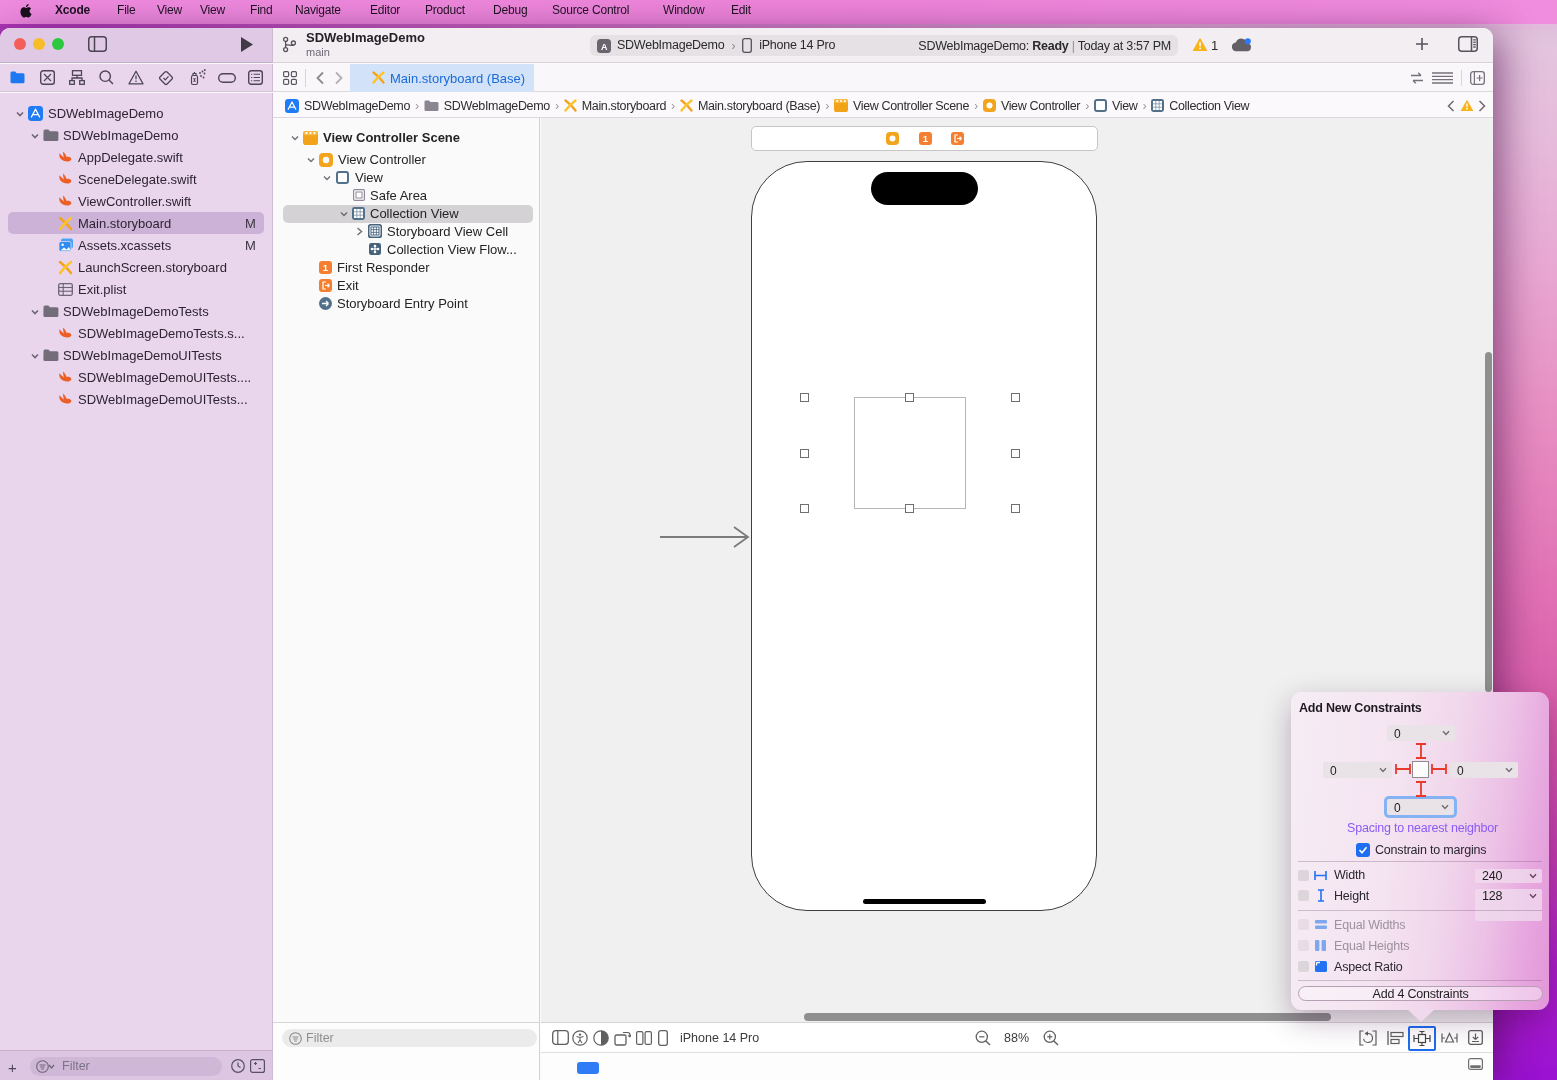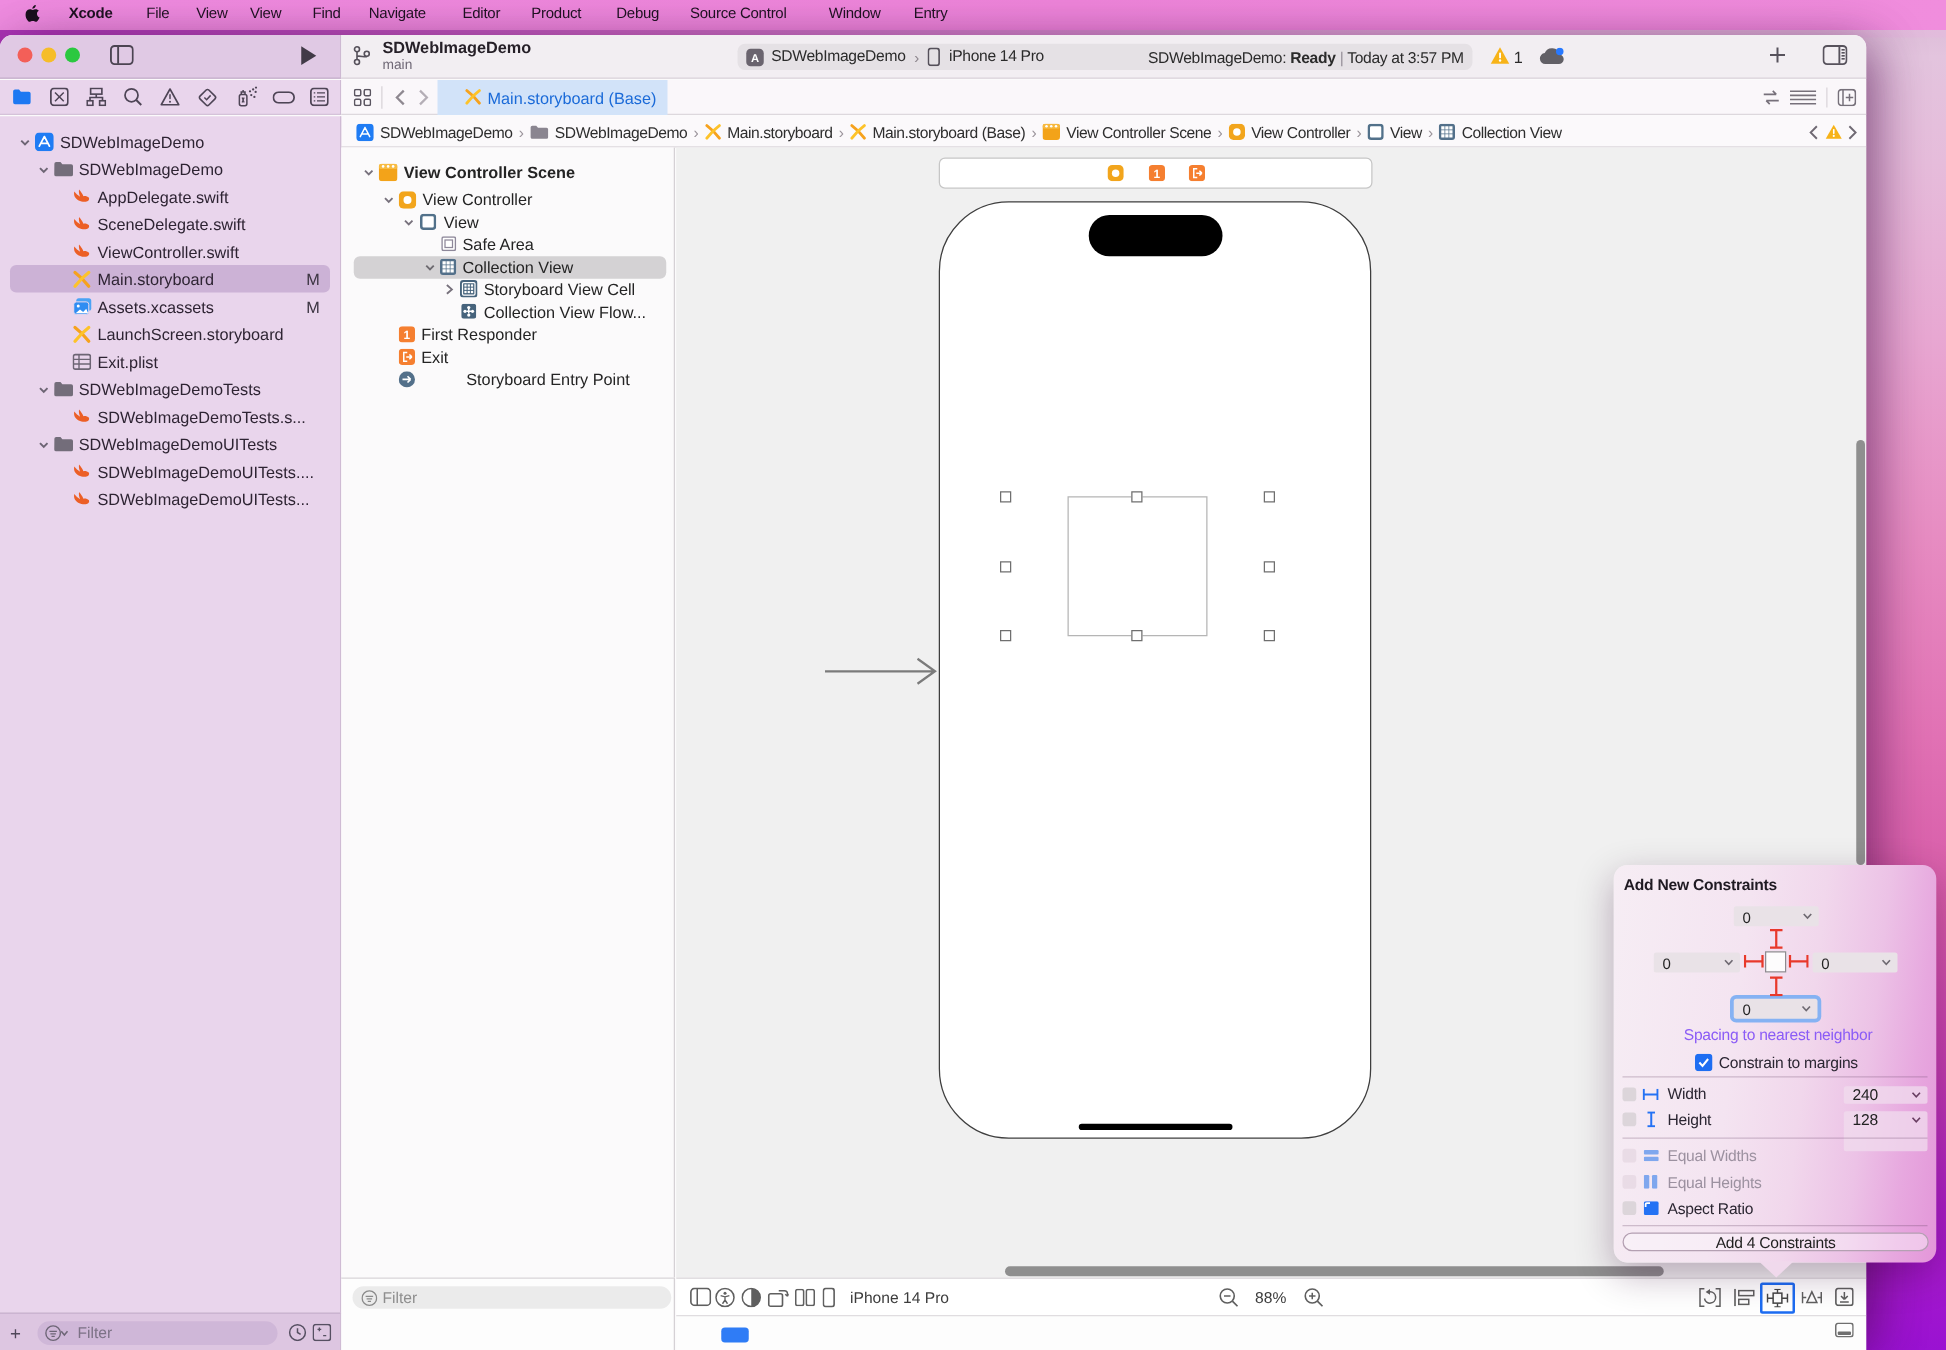--- a/index.html
+++ b/index.html
@@ -28,21 +28,21 @@
   <div class="ab" style="left:117px;top:3px;">File</div>
   <div class="ab" style="left:157px;top:3px;">View</div>
   <div class="ab" style="left:200px;top:3px;">View</div>
   <div class="ab" style="left:250px;top:3px;">Find</div>
   <div class="ab" style="left:295px;top:3px;">Navigate</div>
   <div class="ab" style="left:370px;top:3px;">Editor</div>
   <div class="ab" style="left:425px;top:3px;">Product</div>
   <div class="ab" style="left:493px;top:3px;">Debug</div>
   <div class="ab" style="left:552px;top:3px;">Source Control</div>
   <div class="ab" style="left:663px;top:3px;">Window</div>
-  <div class="ab" style="left:731px;top:3px;">Entry</div>
+  <div class="ab" style="left:731px;top:3px;">Edit</div>
 </div>
 
 <div class="ab" id="window" style="left:0;top:28px;width:1493px;height:1052px;border-radius:10px 10px 0 0;overflow:hidden;background:#fbfafb;box-shadow:0 10px 40px rgba(60,0,60,0.4), 18px 0 38px -8px rgba(90,20,90,0.35);">
 
   <div class="ab" id="tb-left" style="left:0;top:0;width:273px;height:35px;background:#e0c9e4;border-bottom:1px solid #c3aec9;border-right:1px solid #cdb9d2;"></div>
   <div class="ab" id="tb-right" style="left:273px;top:0;width:1220px;height:35px;background:#f2eef2;border-bottom:1px solid #d9d2d9;"></div>
 
   <div class="ab" style="left:14px;top:10px;width:12px;height:12px;border-radius:50%;background:#f35f58;"></div>
   <div class="ab" style="left:33px;top:10px;width:12px;height:12px;border-radius:50%;background:#f6bd29;"></div>
   <div class="ab" style="left:52px;top:10px;width:12px;height:12px;border-radius:50%;background:#2bc840;"></div>
@@ -594,21 +594,21 @@
           <path d="M6.8 3 H4 V10 H6.8 M6 6.5 H10.5 M10.5 6.5 L8.5 4.6 M10.5 6.5 L8.5 8.4" fill="none" stroke="#fff" stroke-width="1.2"></path>
         </svg>
       </div>
     <div class="ab" style="left:337px;top:250px;line-height:16px;">Exit</div>
     <div class="ab" style="left:319px;top:269px;">
         <svg width="13" height="13" viewBox="0 0 13 13">
           <circle cx="6.5" cy="6.5" r="6.5" fill="#53708a"></circle>
           <path d="M3 6.5 H9.5 M9.5 6.5 L7 4 M9.5 6.5 L7 9" fill="none" stroke="#fff" stroke-width="1.3"></path>
         </svg>
       </div>
-    <div class="ab" style="left:337px;top:268px;line-height:16px;margin-left:36px;">Storyboard Entry Point</div>
+    <div class="ab" style="left:337px;top:268px;line-height:16px;">Storyboard Entry Point</div>
   </div>
 
   <div class="ab" id="canvas" style="left:541px;top:90px;width:952px;height:904px;background:#f0f0f0;"></div>
 
   <div class="ab" style="left:751px;top:98px;width:347px;height:25px;background:#fff;border:1px solid #c6c6c6;border-radius:5px;"></div>
   <div class="ab" style="left:886px;top:104px;">
       <svg width="13" height="13" viewBox="0 0 13 13">
         <rect width="13" height="13" rx="3.8" fill="#f2a51c"></rect>
         <circle cx="6.5" cy="6.5" r="3" fill="#fff"></circle>
       </svg>

